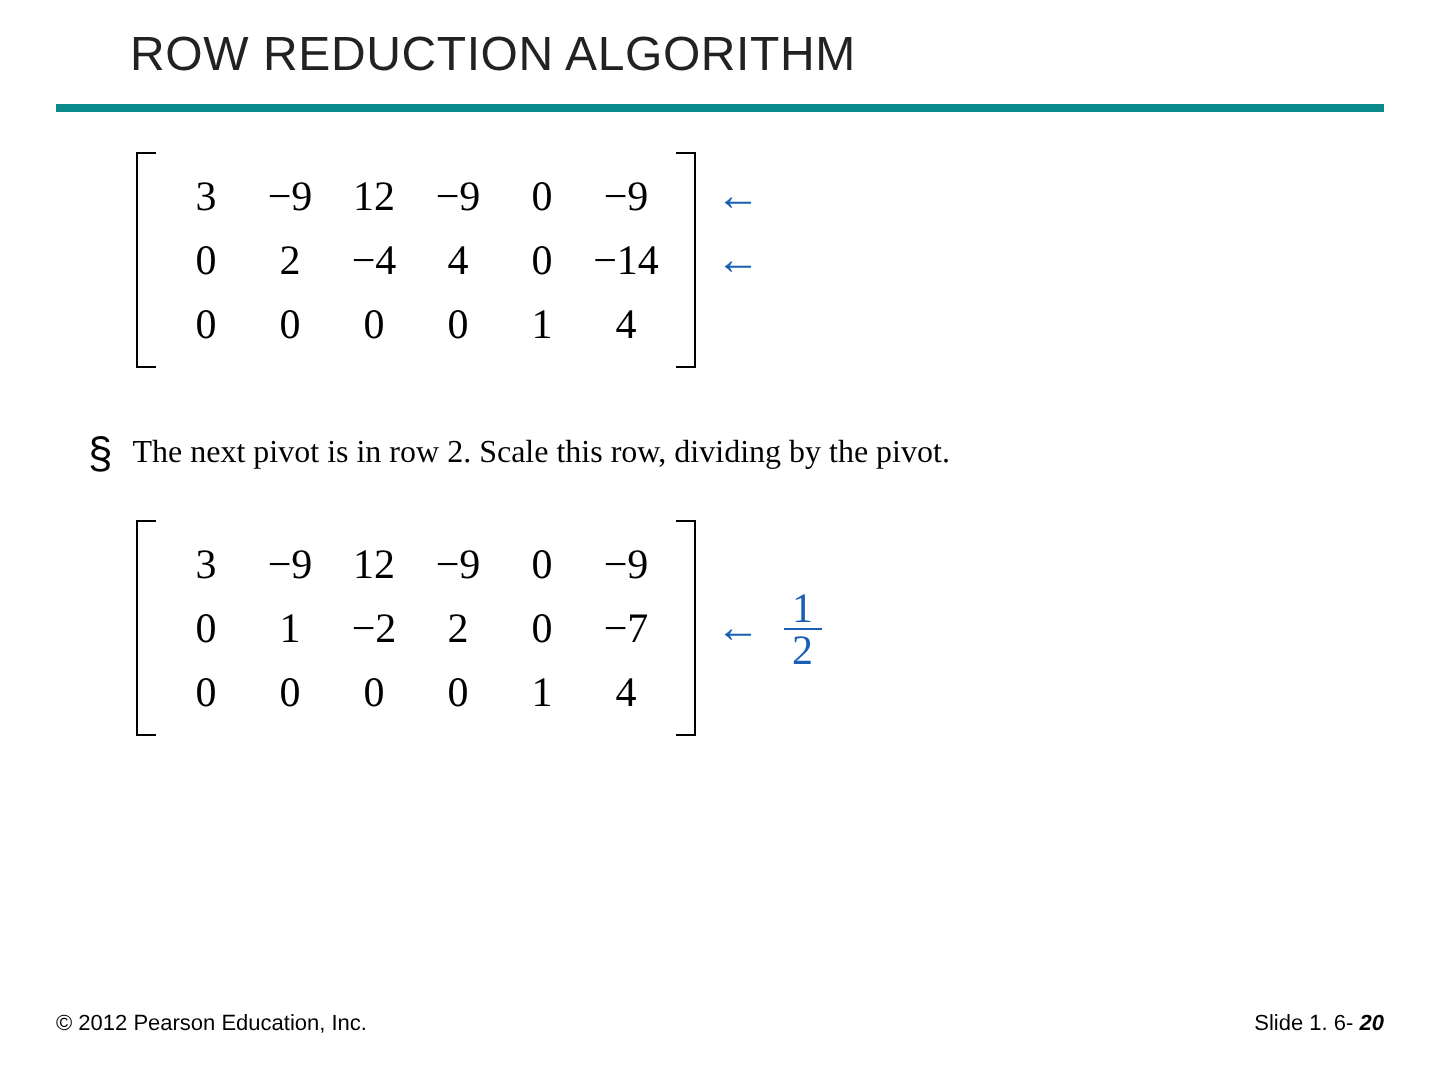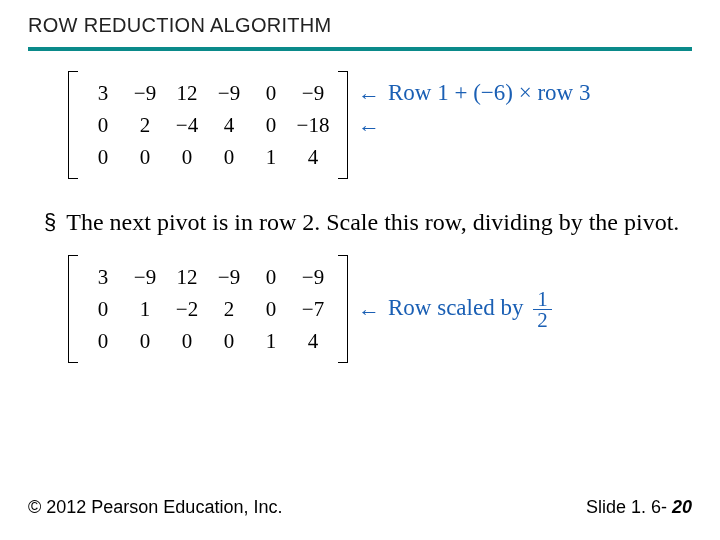--- a/index.html
+++ b/index.html
@@ -8,24 +8,25 @@
     height: 540px;
     background: #fff;
     font-family: Arial, Helvetica, sans-serif;
     position: relative;
     overflow: hidden;
   }
   .header {
     padding: 14px 28px 6px 28px;
   }
   .title {
-    font-size: 20px;
+    font-size: 24px;
     color: #222;
     letter-spacing: 0.3px;
     font-weight: 400;
+    margin-left: 37px;
   }
   .underline {
     height: 4px;
     background: #0a8a8a;
     margin: 4px 28px 0 28px;
   }
   .content {
     padding: 20px 40px 0 68px;
   }
   .matrix-block {
@@ -97,21 +98,21 @@
     gap: 10px;
     padding: 4px 40px 18px 44px;
   }
   .bullet {
     font-size: 22px;
     line-height: 30px;
     font-family: Arial, sans-serif;
     color: #000;
   }
   .bullet-text {
-    font-size: 24px;
+    font-size: 16px;
     line-height: 30px;
     font-family: "Times New Roman", serif;
     color: #000;
   }
   .frac {
     display: inline-flex;
     flex-direction: column;
     align-items: center;
     vertical-align: middle;
     font-family: "Times New Roman", serif;
@@ -122,21 +123,21 @@
   }
   .frac .num { border-bottom: 1.5px solid #1a5fb4; padding: 0 4px; }
   .frac .den { padding: 0 4px; }
   .footer {
     position: absolute;
     bottom: 22px;
     left: 28px;
     right: 28px;
     display: flex;
     justify-content: space-between;
-    font-size: 18px;
+    font-size: 11px;
     font-family: Arial, sans-serif;
   }
   .copyright { color: #000; }
   .slidenum { color: #000; }
   .slidenum b { font-weight: bold; font-style: italic; }
 </style>
 </head>
 <body>
 
 <div class="header">
@@ -157,37 +158,36 @@
           <span class="cell">−9</span>
           <span class="cell">0</span>
           <span class="cell">−9</span>
         </div>
         <div class="mrow">
           <span class="cell">0</span>
           <span class="cell">2</span>
           <span class="cell">−4</span>
           <span class="cell">4</span>
           <span class="cell">0</span>
-          <span class="cell">−18</span>
+          <span class="cell">−14</span>
         </div>
         <div class="mrow">
           <span class="cell">0</span>
           <span class="cell">0</span>
           <span class="cell">0</span>
           <span class="cell">0</span>
           <span class="cell">1</span>
           <span class="cell">4</span>
         </div>
       </div>
       <div class="bracket right"></div>
     </div>
     <div class="annot-col">
       <div class="annot-row">
         <span class="arrow">←</span>
-        <span class="annot-text">Row 1 + (−6) × row 3</span>
       </div>
       <div class="annot-row">
         <span class="arrow">←</span>
       </div>
       <div class="annot-row" style="visibility:hidden"></div>
     </div>
   </div>
 </div>
 
 <div class="bullet-block">
@@ -226,21 +226,20 @@
           <span class="cell">4</span>
         </div>
       </div>
       <div class="bracket right"></div>
     </div>
     <div class="annot-col">
       <div class="annot-row" style="visibility:hidden"></div>
       <div class="annot-row">
         <span class="arrow">←</span>
         <span class="annot-text">
-          <span>Row scaled by</span>
           <span class="frac">
             <span class="num">1</span>
             <span class="den">2</span>
           </span>
         </span>
       </div>
       <div class="annot-row" style="visibility:hidden"></div>
     </div>
   </div>
 </div>

